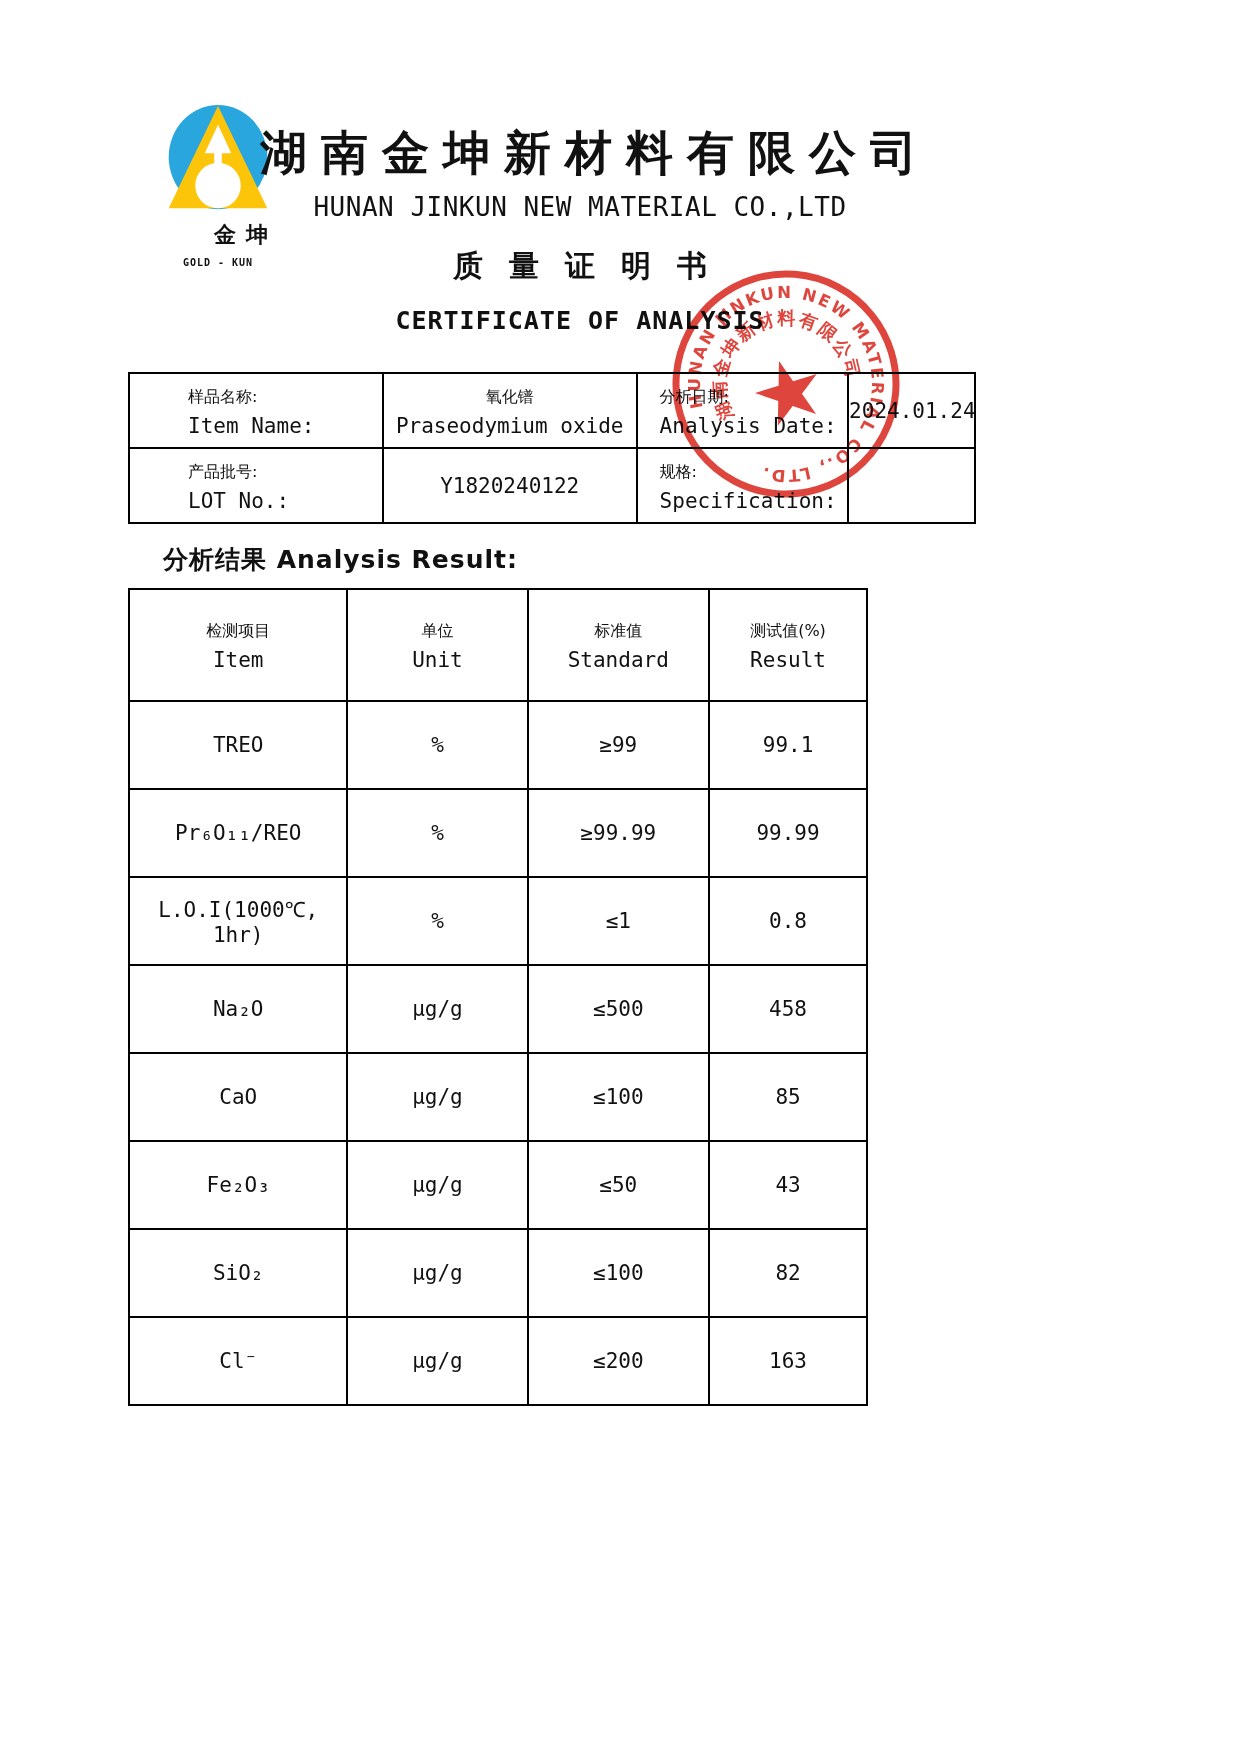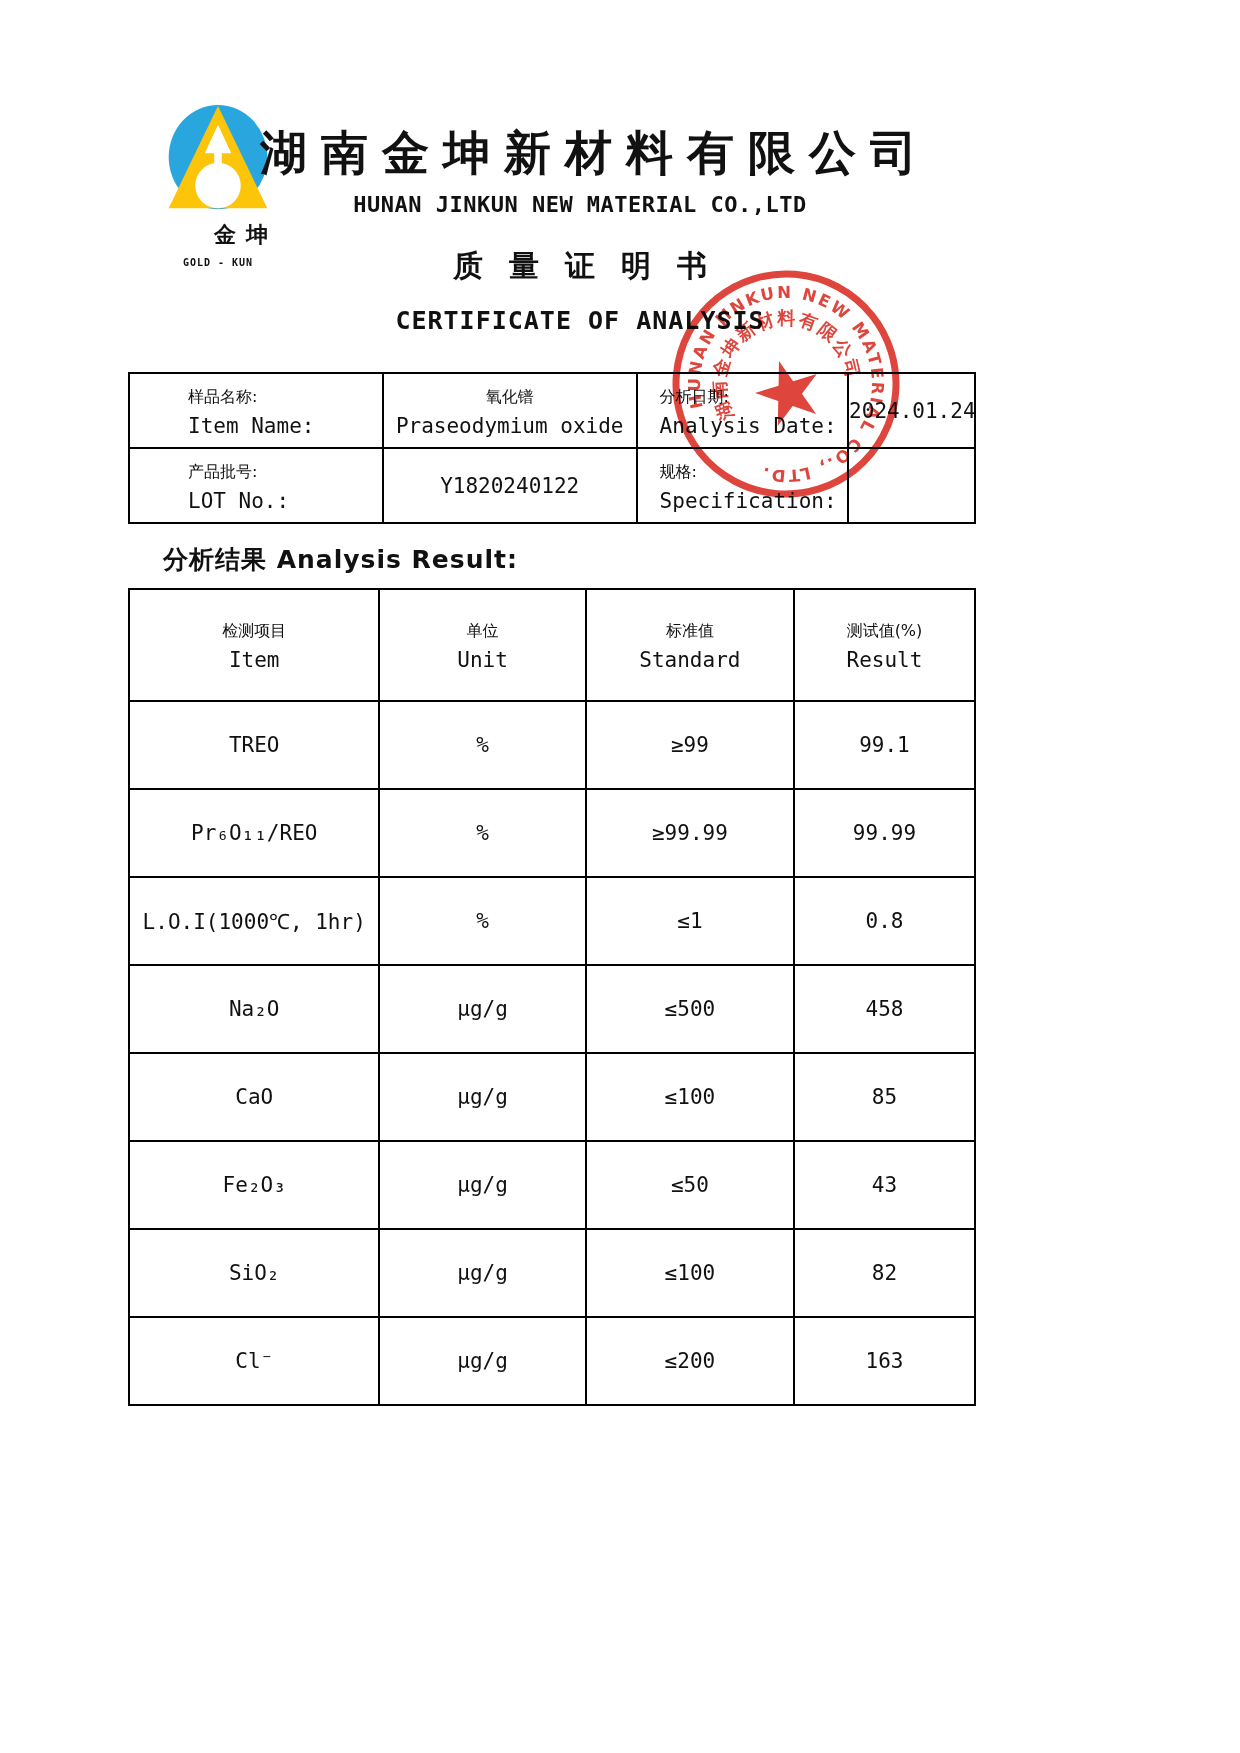--- a/index.html
+++ b/index.html
@@ -17,30 +17,30 @@
 
   
   .logo-wrap{position:absolute;left:158px;top:104px;width:120px;text-align:center;}
   .logo-cn{font-size:22px;font-weight:bold;letter-spacing:10px;margin-top:2px;text-align:right;}
   .logo-en{font-size:10px;font-weight:bold;letter-spacing:1px;margin-top:7px;}
   .company-cn{
     position:absolute;left:260px;top:122px;width:700px;
     font-size:47px;font-weight:bold;letter-spacing:14px;white-space:nowrap;
   }
   .center-band{position:absolute;left:250px;width:660px;text-align:center;white-space:nowrap;}
-  .company-en{top:192px;font-size:22px;font-weight:bold;letter-spacing:0.5px;}
+  .company-en{top:192px;font-size:26px;font-weight:normal;letter-spacing:0.5px;}
   .title-cn{top:246px;font-size:30px;font-weight:bold;letter-spacing:26px;text-indent:26px;}
   .title-en{top:306px;font-size:25px;font-weight:bold;letter-spacing:1px;}
 
   
   table{border-collapse:collapse;table-layout:fixed;}
   td,th{border:2px solid #000;padding:0;vertical-align:middle;font-weight:normal;}
   .info-table{position:absolute;left:128px;top:372px;width:848px;}
   .info-table td{height:73px;}
-  .results-table{position:absolute;left:128px;top:588px;width:848px;}
+  .results-table{position:absolute;left:128px;top:588px;width:740px;}
   .results-table th{height:110px;}
   .results-table td{height:86px;text-align:center;font-size:21px;}
   .cell-cn{font-size:16px;line-height:30px;}
   .cell-en{font-size:21px;line-height:28px;}
   .al{text-align:left;}
   .al .pad{padding-left:58px;}
   .al3 .pad{padding-left:22px;}
   .ac{text-align:center;}
   .section-title{
     position:absolute;left:163px;top:543px;

